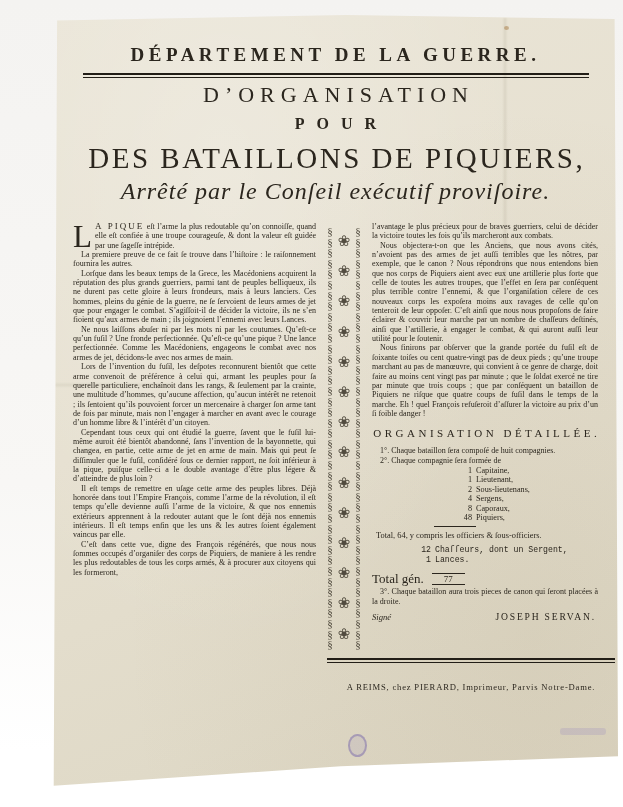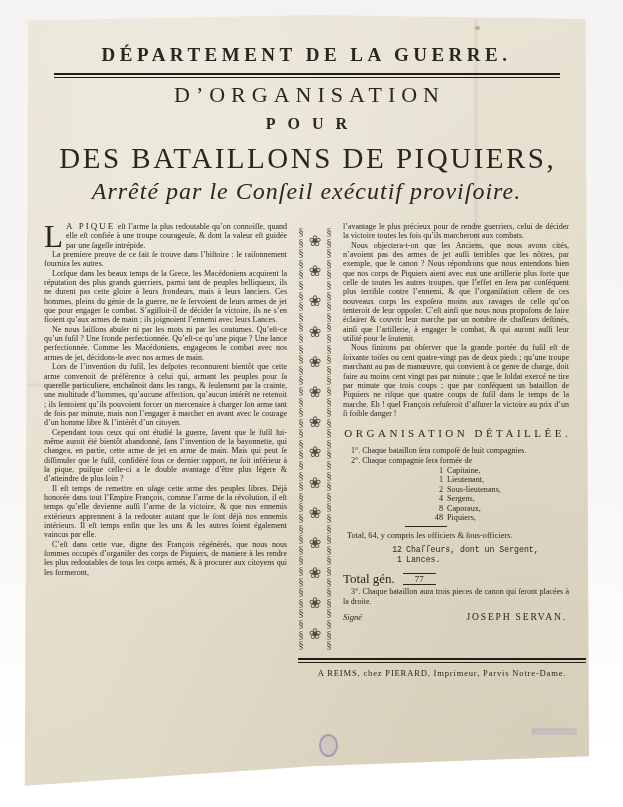--- a/index.html
+++ b/index.html
@@ -8,21 +8,21 @@
     font-family:"Liberation Serif", serif;
     background:#ffffff;
     overflow:hidden;
   }
   .scene{
     position:relative;width:623px;height:807px;
     background:linear-gradient(180deg,#f4f3f1 0%,#f8f7f5 60%,#ffffff 93%,#ffffff 100%);
     overflow:hidden;
   }
   .paper{
-    position:absolute;left:23px;top:12px;width:566px;height:776px;
+    position:absolute;left:52px;top:12px;width:566px;height:776px;
     background:
       radial-gradient(ellipse at 30% 20%, rgba(255,255,255,0.22), rgba(0,0,0,0) 55%),
       radial-gradient(ellipse at 85% 80%, rgba(140,120,80,0.10), rgba(0,0,0,0) 60%),
       linear-gradient(158deg,#eae5d7 0%,#e6e0d0 45%,#e0dac8 80%,#dcd5c2 100%);
     box-shadow:0 10px 20px rgba(0,0,0,0.20), 0 2px 5px rgba(0,0,0,0.15);
     clip-path:polygon(0.9% 1.1%, 52% 0.4%, 99.4% 0.9%, 100% 95.9%, 51% 97.2%, 0.3% 99.7%);
     color:#2b261e;
   }
   .crease-v{position:absolute;left:452px;top:6px;width:2px;height:270px;
     background:rgba(110,98,74,0.14);filter:blur(1.2px);}
@@ -76,21 +76,21 @@
   .tg-value{margin-left:8px;font-size:9px;padding:0 12px;
     border-top:1px solid #2b261e;border-bottom:1px solid #2b261e;}
   .org-final{margin-top:9px;}
   .signature{display:flex;justify-content:space-between;align-items:baseline;
     margin-top:5px;padding-right:2px;}
   .sig-prefix{font-style:italic;font-size:8.6px;margin-right:6px;}
   .sig-name{font-size:9.6px;letter-spacing:1.8px;}
 
   .imprint{margin:4px 0 0 254px;width:288px;}
   .rule-imprint{height:2px;border-top:2.6px solid #221e17;border-bottom:1px solid #221e17;}
-  .imprint-text{text-align:center;font-size:8.6px;letter-spacing:0.8px;margin-top:5px;
+  .imprint-text{text-align:center;font-size:8.6px;letter-spacing:0.8px;margin-top:19px;
     white-space:nowrap;}
 
   .stamp-oval{position:absolute;left:296px;top:722px;width:15px;height:19px;
     border:2px solid rgba(99,82,165,0.38);border-radius:50%;
     background:rgba(120,100,190,0.10);}
   .stamp-smudge{position:absolute;left:508px;top:716px;width:46px;height:7px;
     background:rgba(120,100,190,0.16);border-radius:3px;filter:blur(0.4px);}
   .fox1{position:absolute;left:452px;top:14px;width:5px;height:4px;border-radius:50%;
     background:rgba(160,110,50,0.45);filter:blur(0.5px);}
 </style>
@@ -223,21 +223,21 @@
 §
 §
 §
 §
 §
 §</div>
           </div>
         </div>
 
         <div class="col-right bodytext">
-          <p class="noindent">l’avantage le plus précieux pour de rendre guerriers, celui de décider la victoire toutes les fois qu’ils marcheront aux combats.</p>
+          <p class="noindent">l’avantage le plus précieux pour de braves guerriers, celui de décider la victoire toutes les fois qu’ils marcheront aux combats.</p>
           <p>Nous objectera-t-on que les Anciens, que nous avons cités, n’avoient pas des armes de jet auſſi terribles que les nôtres, par exemple, que le canon ? Nous répondrons que nous entendons bien que nos corps de Piquiers aient avec eux une artillerie plus forte que celle de toutes les autres troupes, que l’effet en ſera par conſéquent plus terrible contre l’ennemi, &amp; que l’organiſation célere de ces nouveaux corps les expoſera moins aux ravages de celle qu’on tenteroit de leur oppoſer. C’eſt ainſi que nous nous propoſons de faire éclairer &amp; couvrir leur marche par un nombre de chaſſeurs deſtinés, ainſi que l’artillerie, à engager le combat, &amp; qui auront auſſi leur utilité pour le ſoutenir.</p>
           <p>Nous finirons par obſerver que la grande portée du fuſil eſt de ſoixante toiſes ou cent quatre-vingt pas de deux pieds ; qu’une troupe marchant au pas de manœuvre, qui convient à ce genre de charge, doit faire au moins cent vingt pas par minute ; que le ſoldat exercé ne tire par minute que trois coups ; que par conſéquent un bataillon de Piquiers ne riſque que quatre coups de fuſil dans le temps de la marche. Eh ! quel François refuſeroit d’aſſurer la victoire au prix d’un ſi foible danger !</p>
 
           <div class="org-heading"><span>ORGANISATION DÉTAILLÉE.</span></div>
 
           <p class="org-item">1°. Chaque bataillon ſera compoſé de huit compagnies.</p>
           <p class="org-item">2°. Chaque compagnie ſera formée de</p>
 
           <div class="roster">
             <div class="roster-row">

